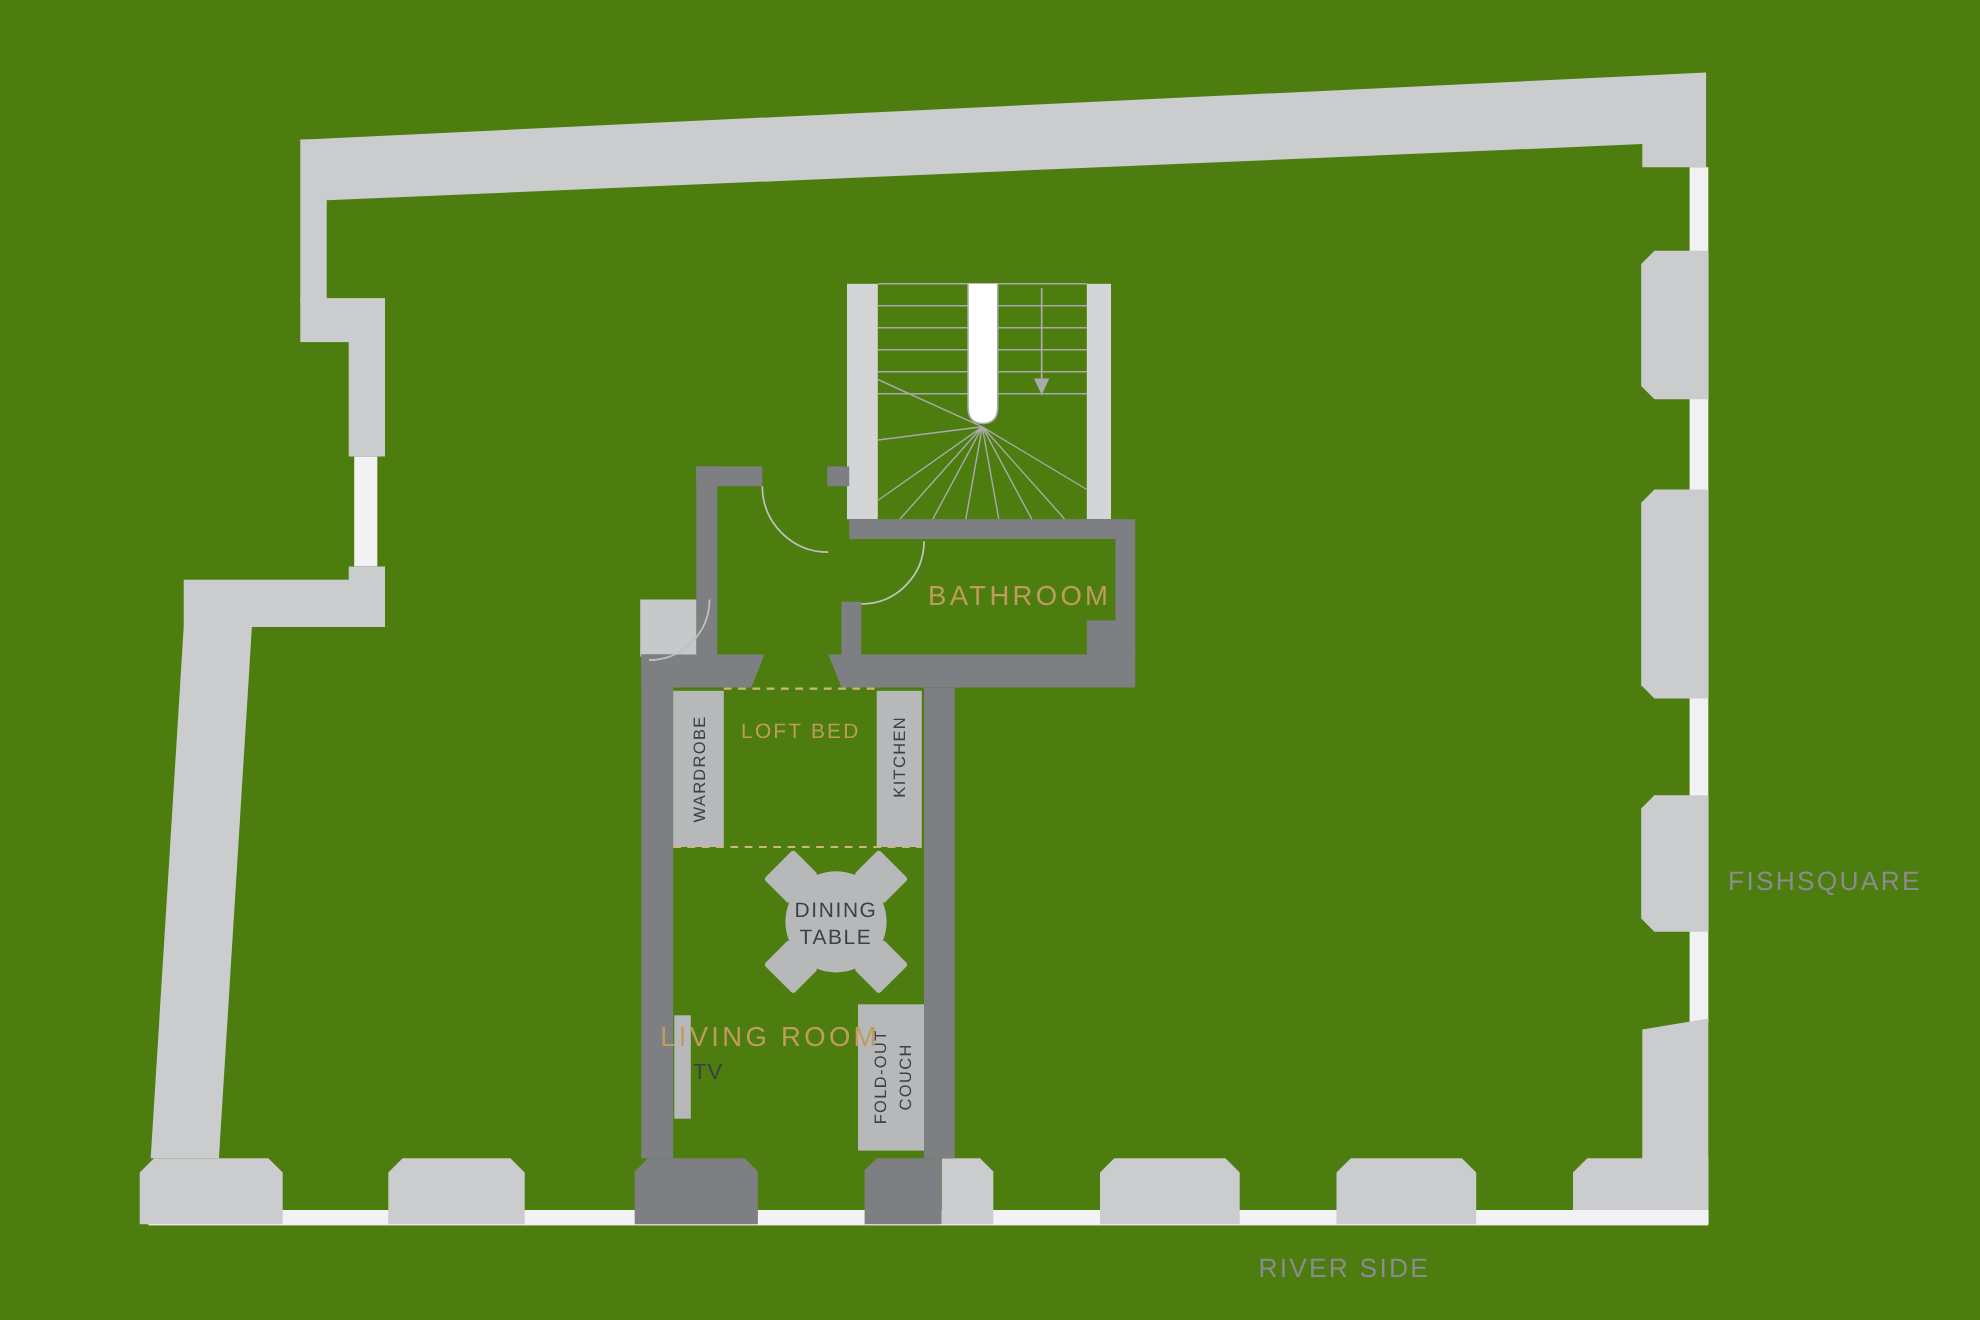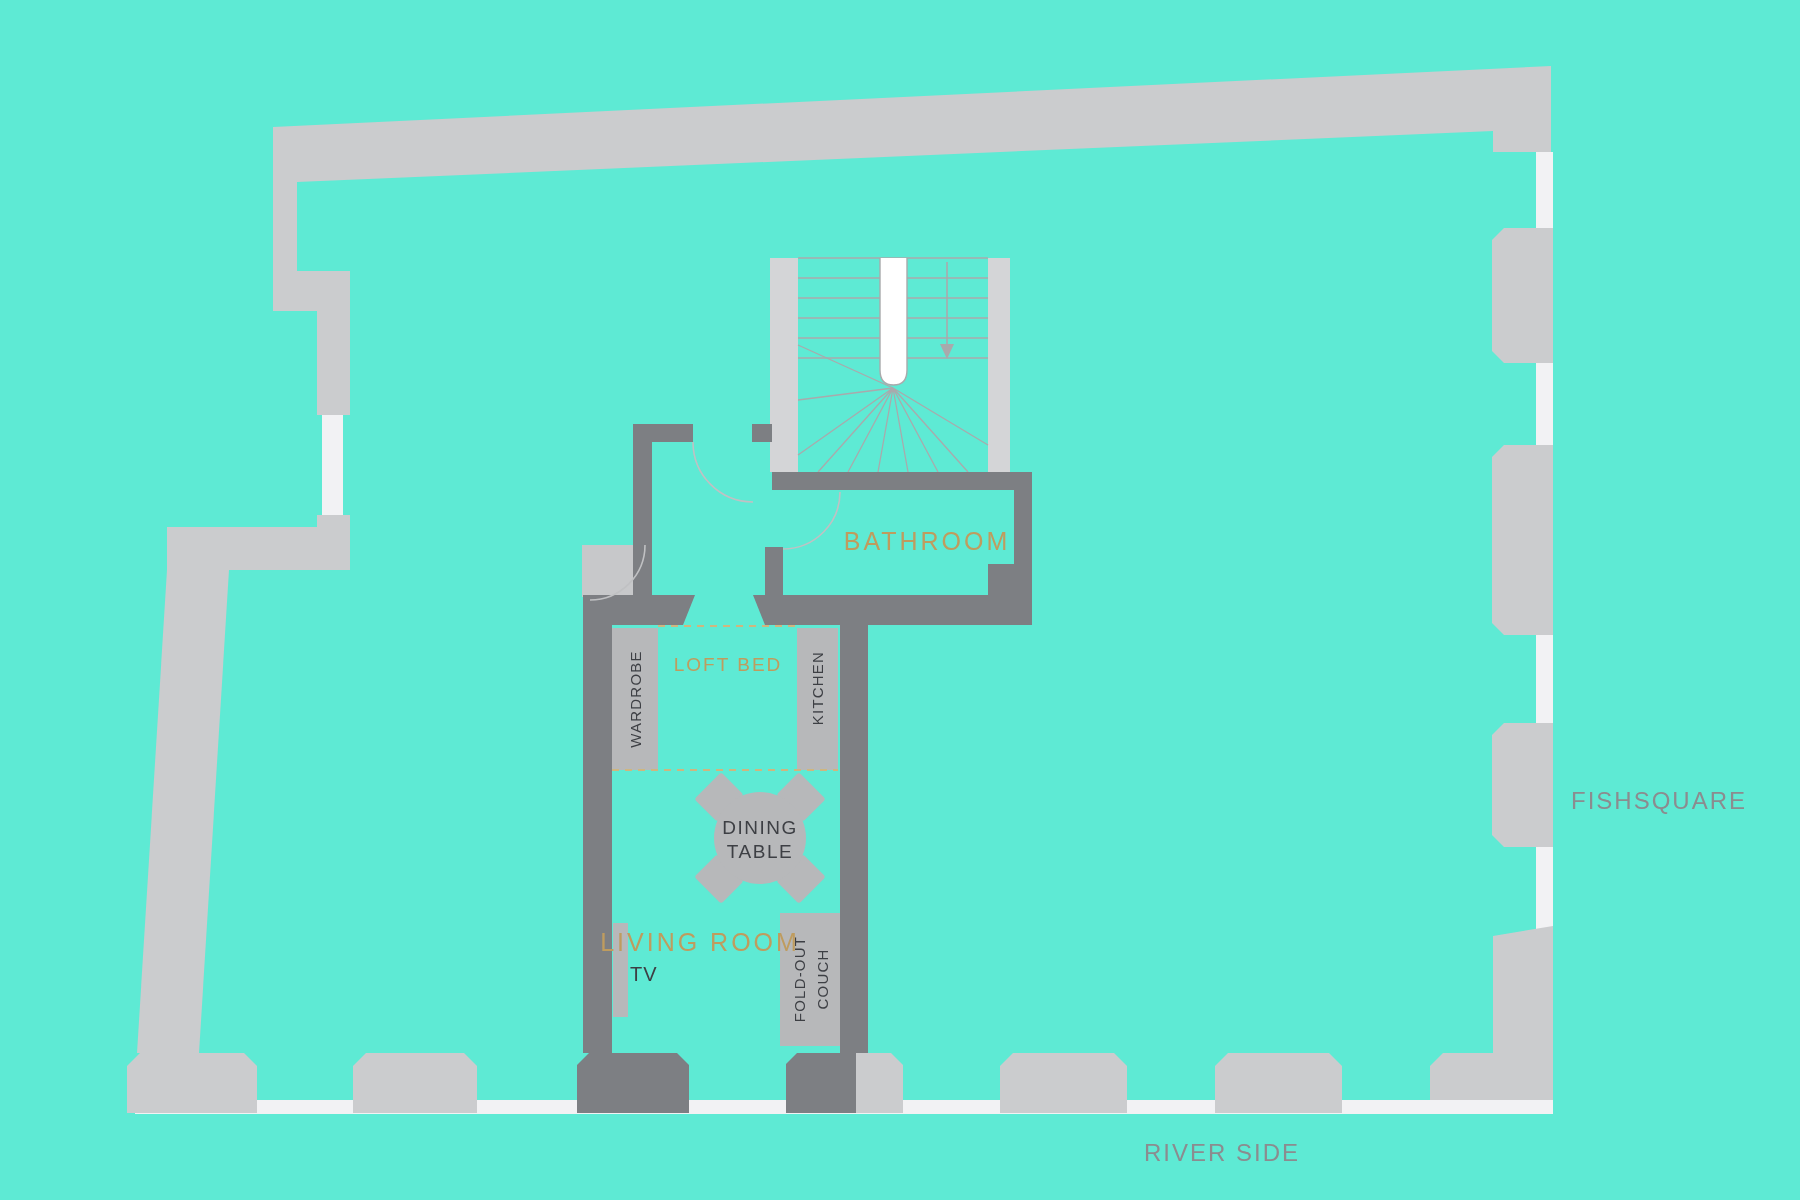--- a/index.html
+++ b/index.html
@@ -1,16 +1,16 @@
 <!DOCTYPE html>
 <html style="--outer-wall: #cbccce; --inner-wall: #7d7f83; --furniture: #b7b8ba; --light-block: #c7c8ca; --stair-strip: #d4d5d7; --window: #f2f2f4; --stair-line: #a9aaac; --door-arc: #c0c1c3; --accent-gold: #bf9c5e; --dashed-gold: #cfb67f; --dark-text: #3d3f44; --street-text: #8b8c8f;"><head>
 <meta charset="utf-8">
 <style>
   html,body{margin:0;padding:0;background:#ffffff;}
-  .stage{position:relative;width:1800px;height:1200px;background:#5eead4;overflow:hidden;
+  .stage{position:relative;width:1800px;height:1200px;background:#4d7c0f;overflow:hidden;
          font-family:"Liberation Sans", sans-serif;}
   svg{display:block}
   .outer{fill:var(--outer-wall);}
   .window{fill:var(--window);}
   .inner{fill:var(--inner-wall);}
   .furn{fill:var(--furniture);}
   .lightblock{fill:var(--light-block);}
   .strip{fill:var(--stair-strip);}
   .stairline{stroke:var(--stair-line);stroke-width:1.3;fill:none;}
   .rail{stroke:var(--stair-line);stroke-width:1.4;fill:#ffffff;}

